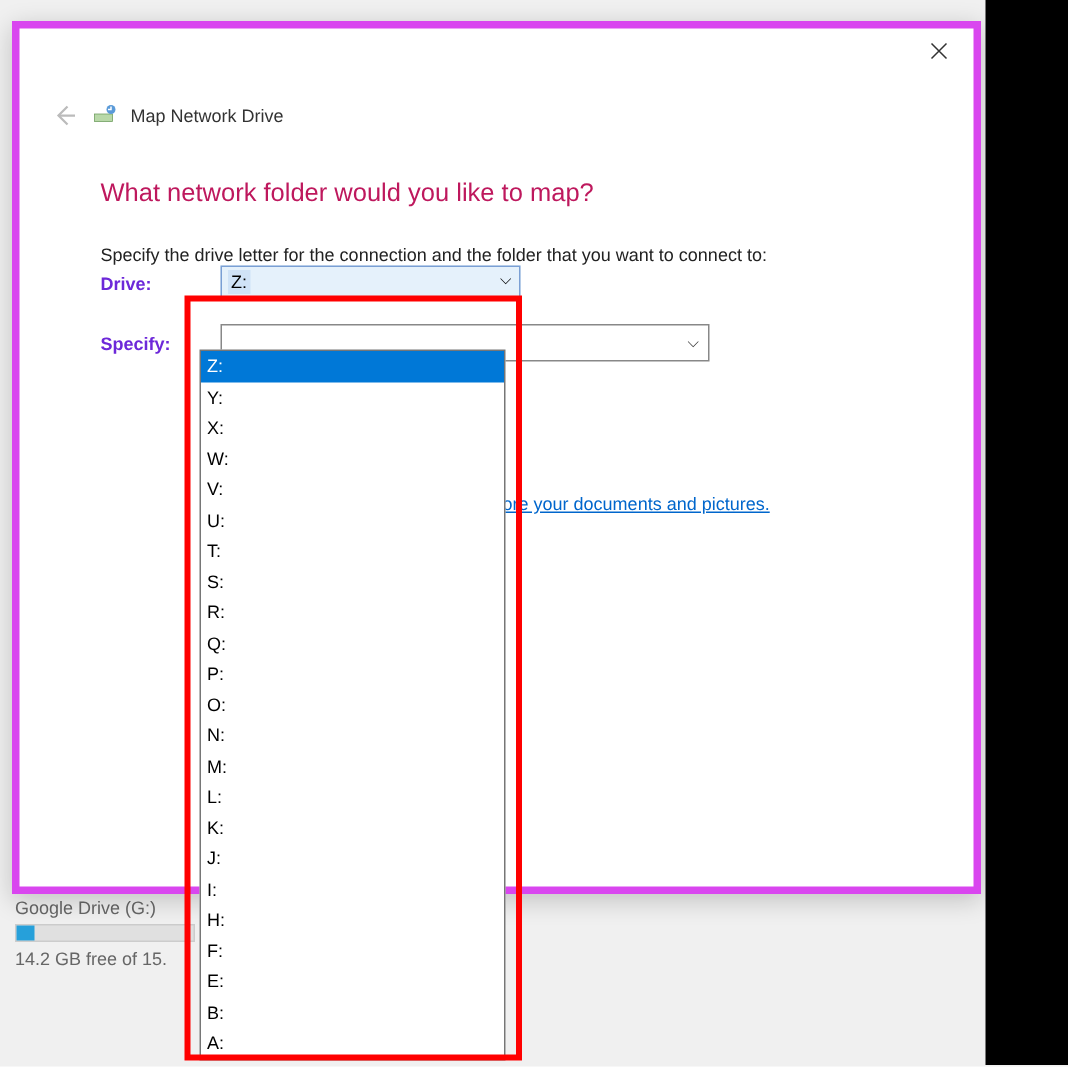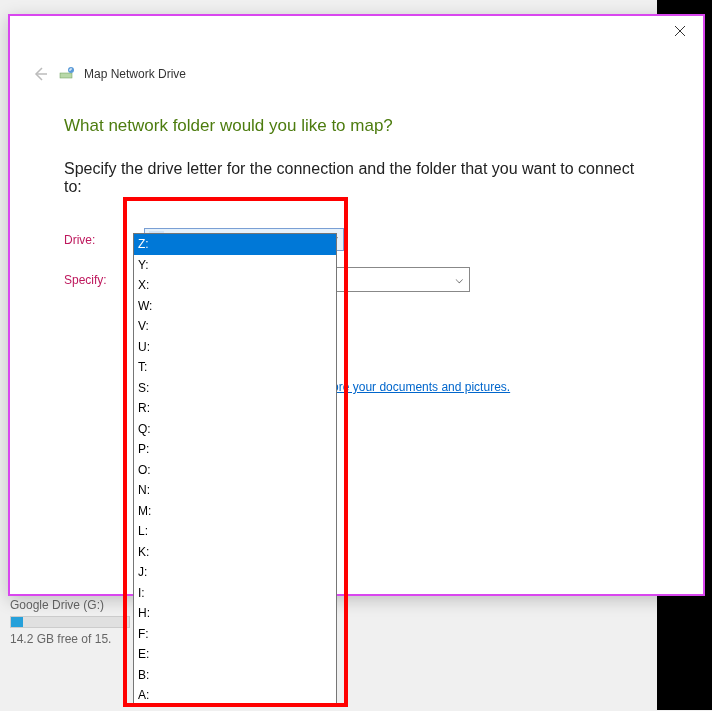--- a/index.html
+++ b/index.html
@@ -9,24 +9,24 @@
       background: #f0f0f0;
       width: 712px;
       height: 711px;
       position: relative;
       overflow: hidden;
     }
     .dialog {
       position: absolute;
       left: 8px;
       top: 14px;
-      width: 697px;
+      width: 646px;
       height: 582px;
       background: #fff;
-      border: 2px solid #d946ef;
+      border: 5px solid #d946ef;
       box-shadow: 0 4px 16px rgba(0,0,0,0.2);
     }
     .titlebar {
       height: 40px;
       display: flex;
       justify-content: flex-end;
       align-items: flex-start;
     }
     .close-btn {
       width: 46px;
@@ -60,39 +60,39 @@
       position: relative;
     }
     .wizard-title {
       font-size: 12px;
       color: #333;
     }
     .content {
       padding: 20px 48px 0 54px;
     }
     .heading {
-      color: #4d7c0f;
+      color: #be185d;
       font-size: 17px;
       font-weight: normal;
       margin-bottom: 24px;
     }
     .instruction {
-      font-size: 16px;
+      font-size: 12px;
       color: #222;
-      margin-bottom: 32px;
     }
     .form-row {
       display: flex;
       align-items: center;
       margin-bottom: 16px;
     }
     .form-label {
       width: 80px;
       font-size: 12px;
-      color: #be185d;
+      color: #6d28d9;
+      font-weight: bold;
     }
     .drive-select {
       width: 200px;
       height: 23px;
       border: 1px solid #7a9fd4;
       background: #e5f1fb;
       font-size: 12px;
       padding: 2px 4px;
       position: relative;
     }

